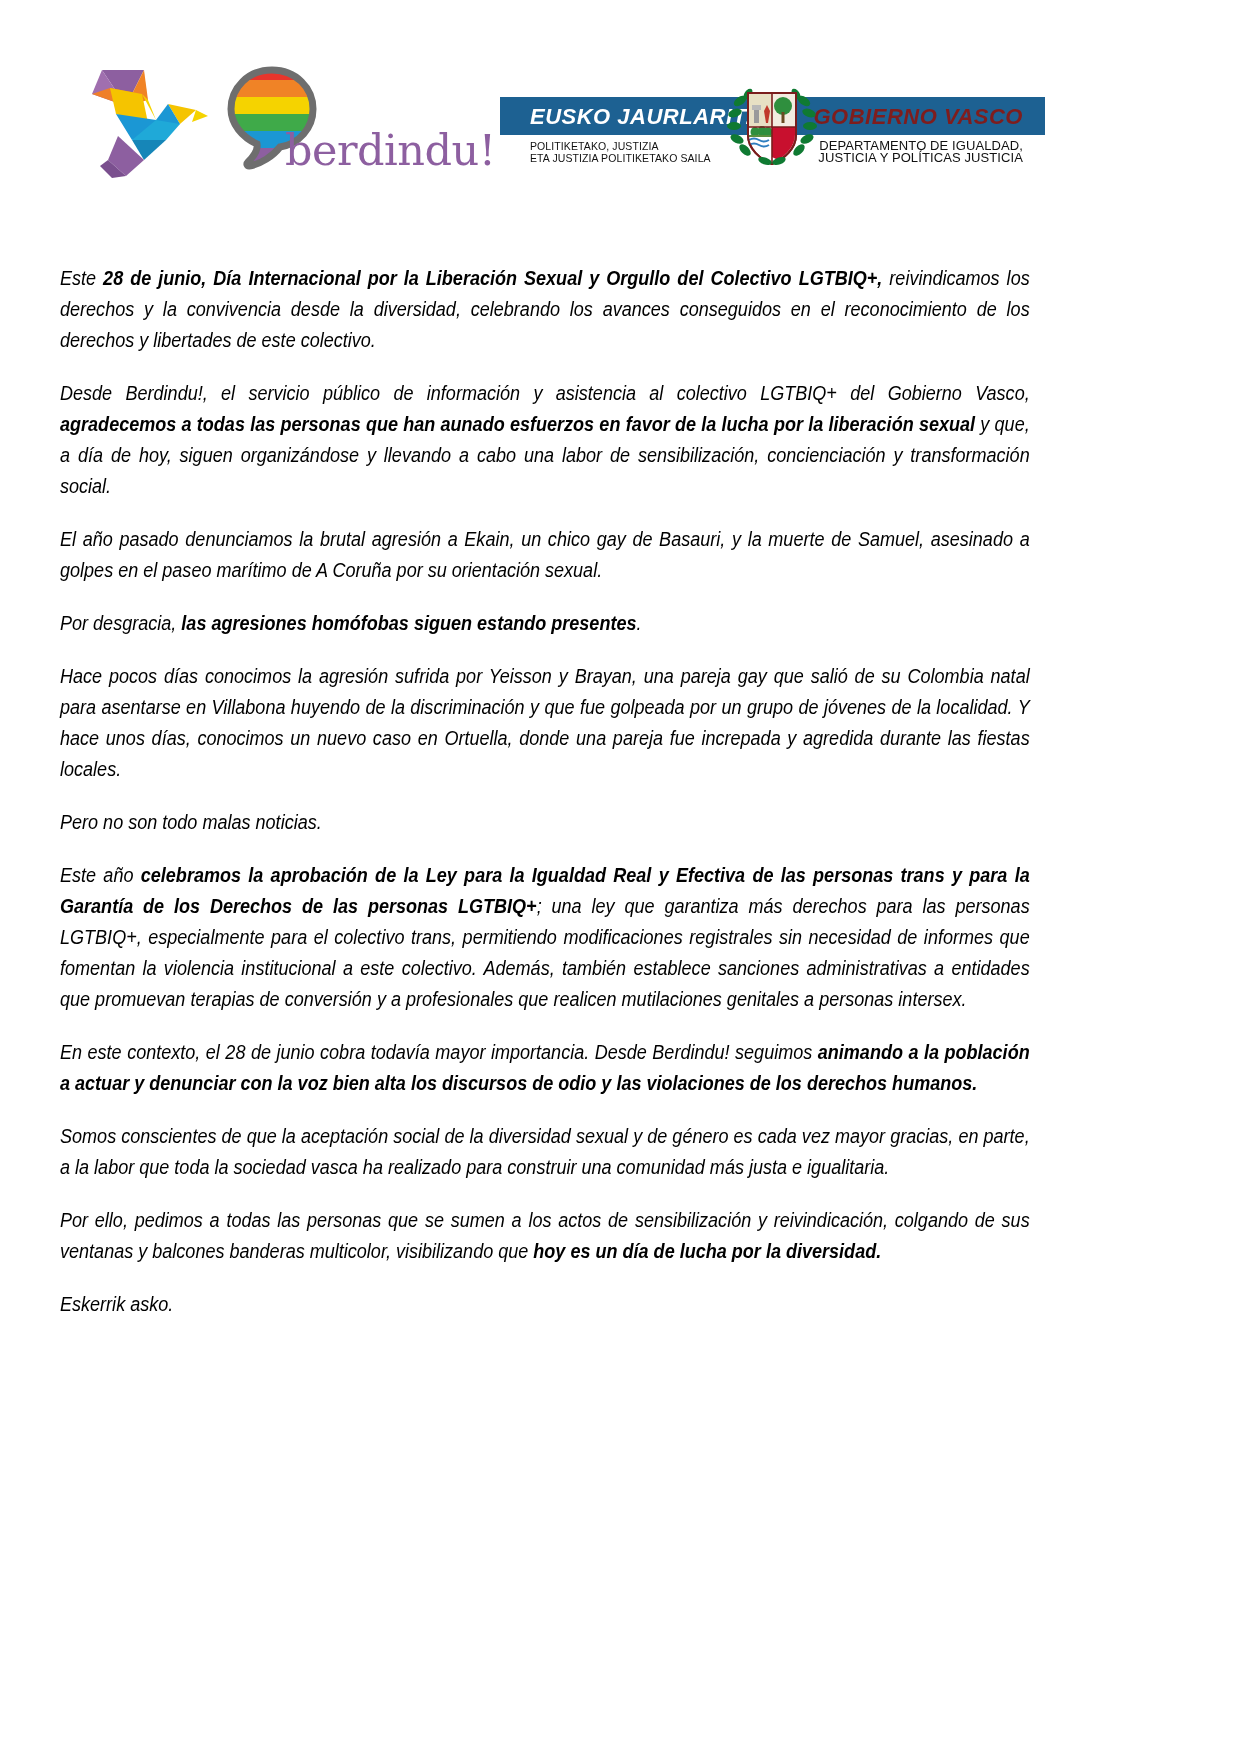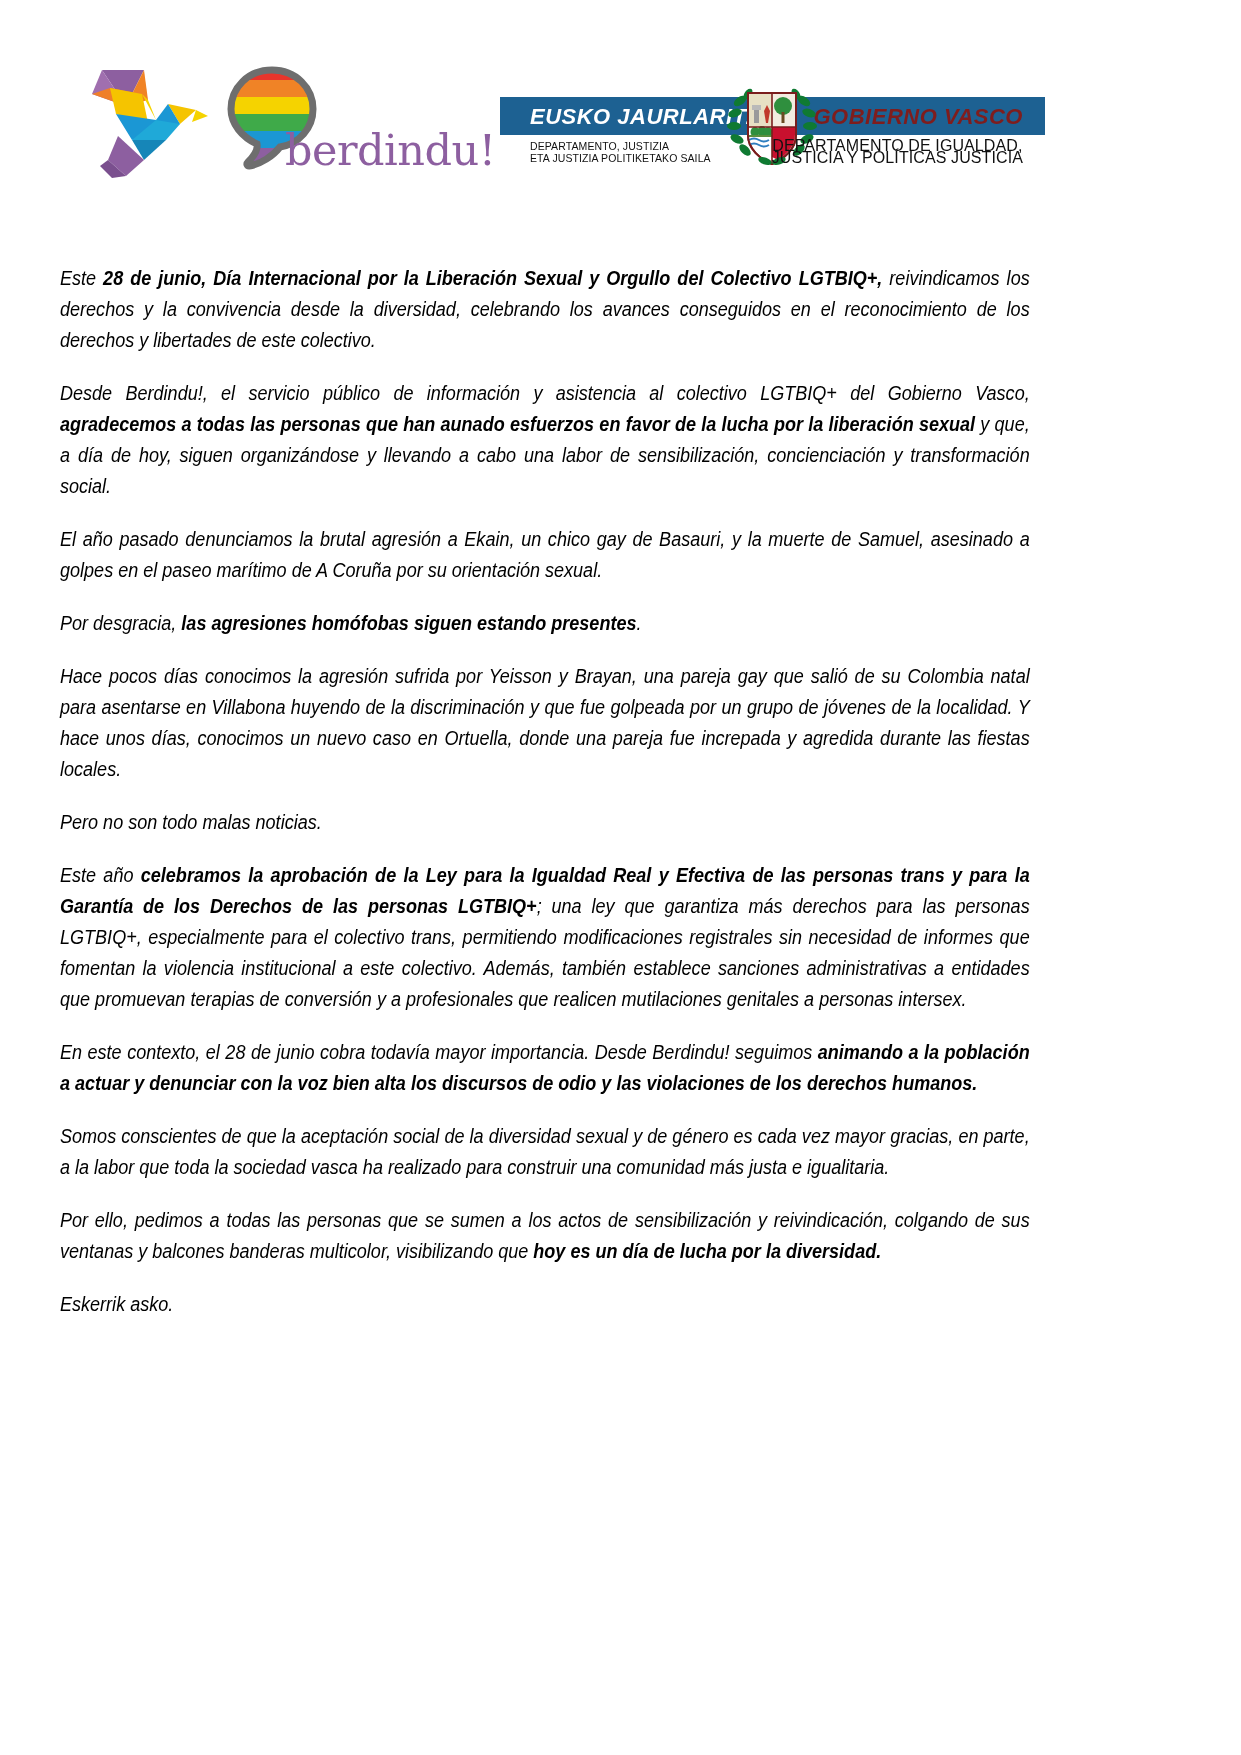--- a/index.html
+++ b/index.html
@@ -117,23 +117,23 @@
     font-size: 10.5px;
     line-height: 12px;
     color: #111111;
     letter-spacing: 0.1px;
     white-space: nowrap;
   }
   .gv-sub-right {
     position: absolute;
     right: 22px;
     top: 55px;
-    text-align: center;
-    font-family: "Liberation Sans", sans-serif;
-    font-size: 16px;
+    text-align: right;
+    font-family: "Liberation Sans", sans-serif;
+    font-size: 13px;
     line-height: 12px;
     color: #111111;
     letter-spacing: 0.1px;
     white-space: nowrap;
   }
 
   
   .doc-body {
     position: absolute;
     left: 60px;
@@ -274,21 +274,21 @@
           <line x1="26" y1="42" x2="74" y2="42" stroke="#7a1d1d" stroke-width="1.6"></line>
 
           <g fill="#0f7a32">
             <ellipse cx="43" cy="76" rx="7" ry="3.5" transform="rotate(20 43 76)"></ellipse>
             <ellipse cx="57" cy="76" rx="7" ry="3.5" transform="rotate(-20 57 76)"></ellipse>
           </g>
         </svg>
       </span>
 
       <div class="gv-sub-left">
-        <div>DEPARTAMENTO, JUSTIZIA</div>
+        <div>POLITIKETAKO, JUSTIZIA</div>
         <div>ETA JUSTIZIA POLITIKETAKO SAILA</div>
       </div>
 
       <div class="gv-sub-right">
         <div>DEPARTAMENTO DE IGUALDAD,</div>
         <div>JUSTICIA Y POLÍTICAS JUSTICIA</div>
       </div>
     </div>
   </div>
 

